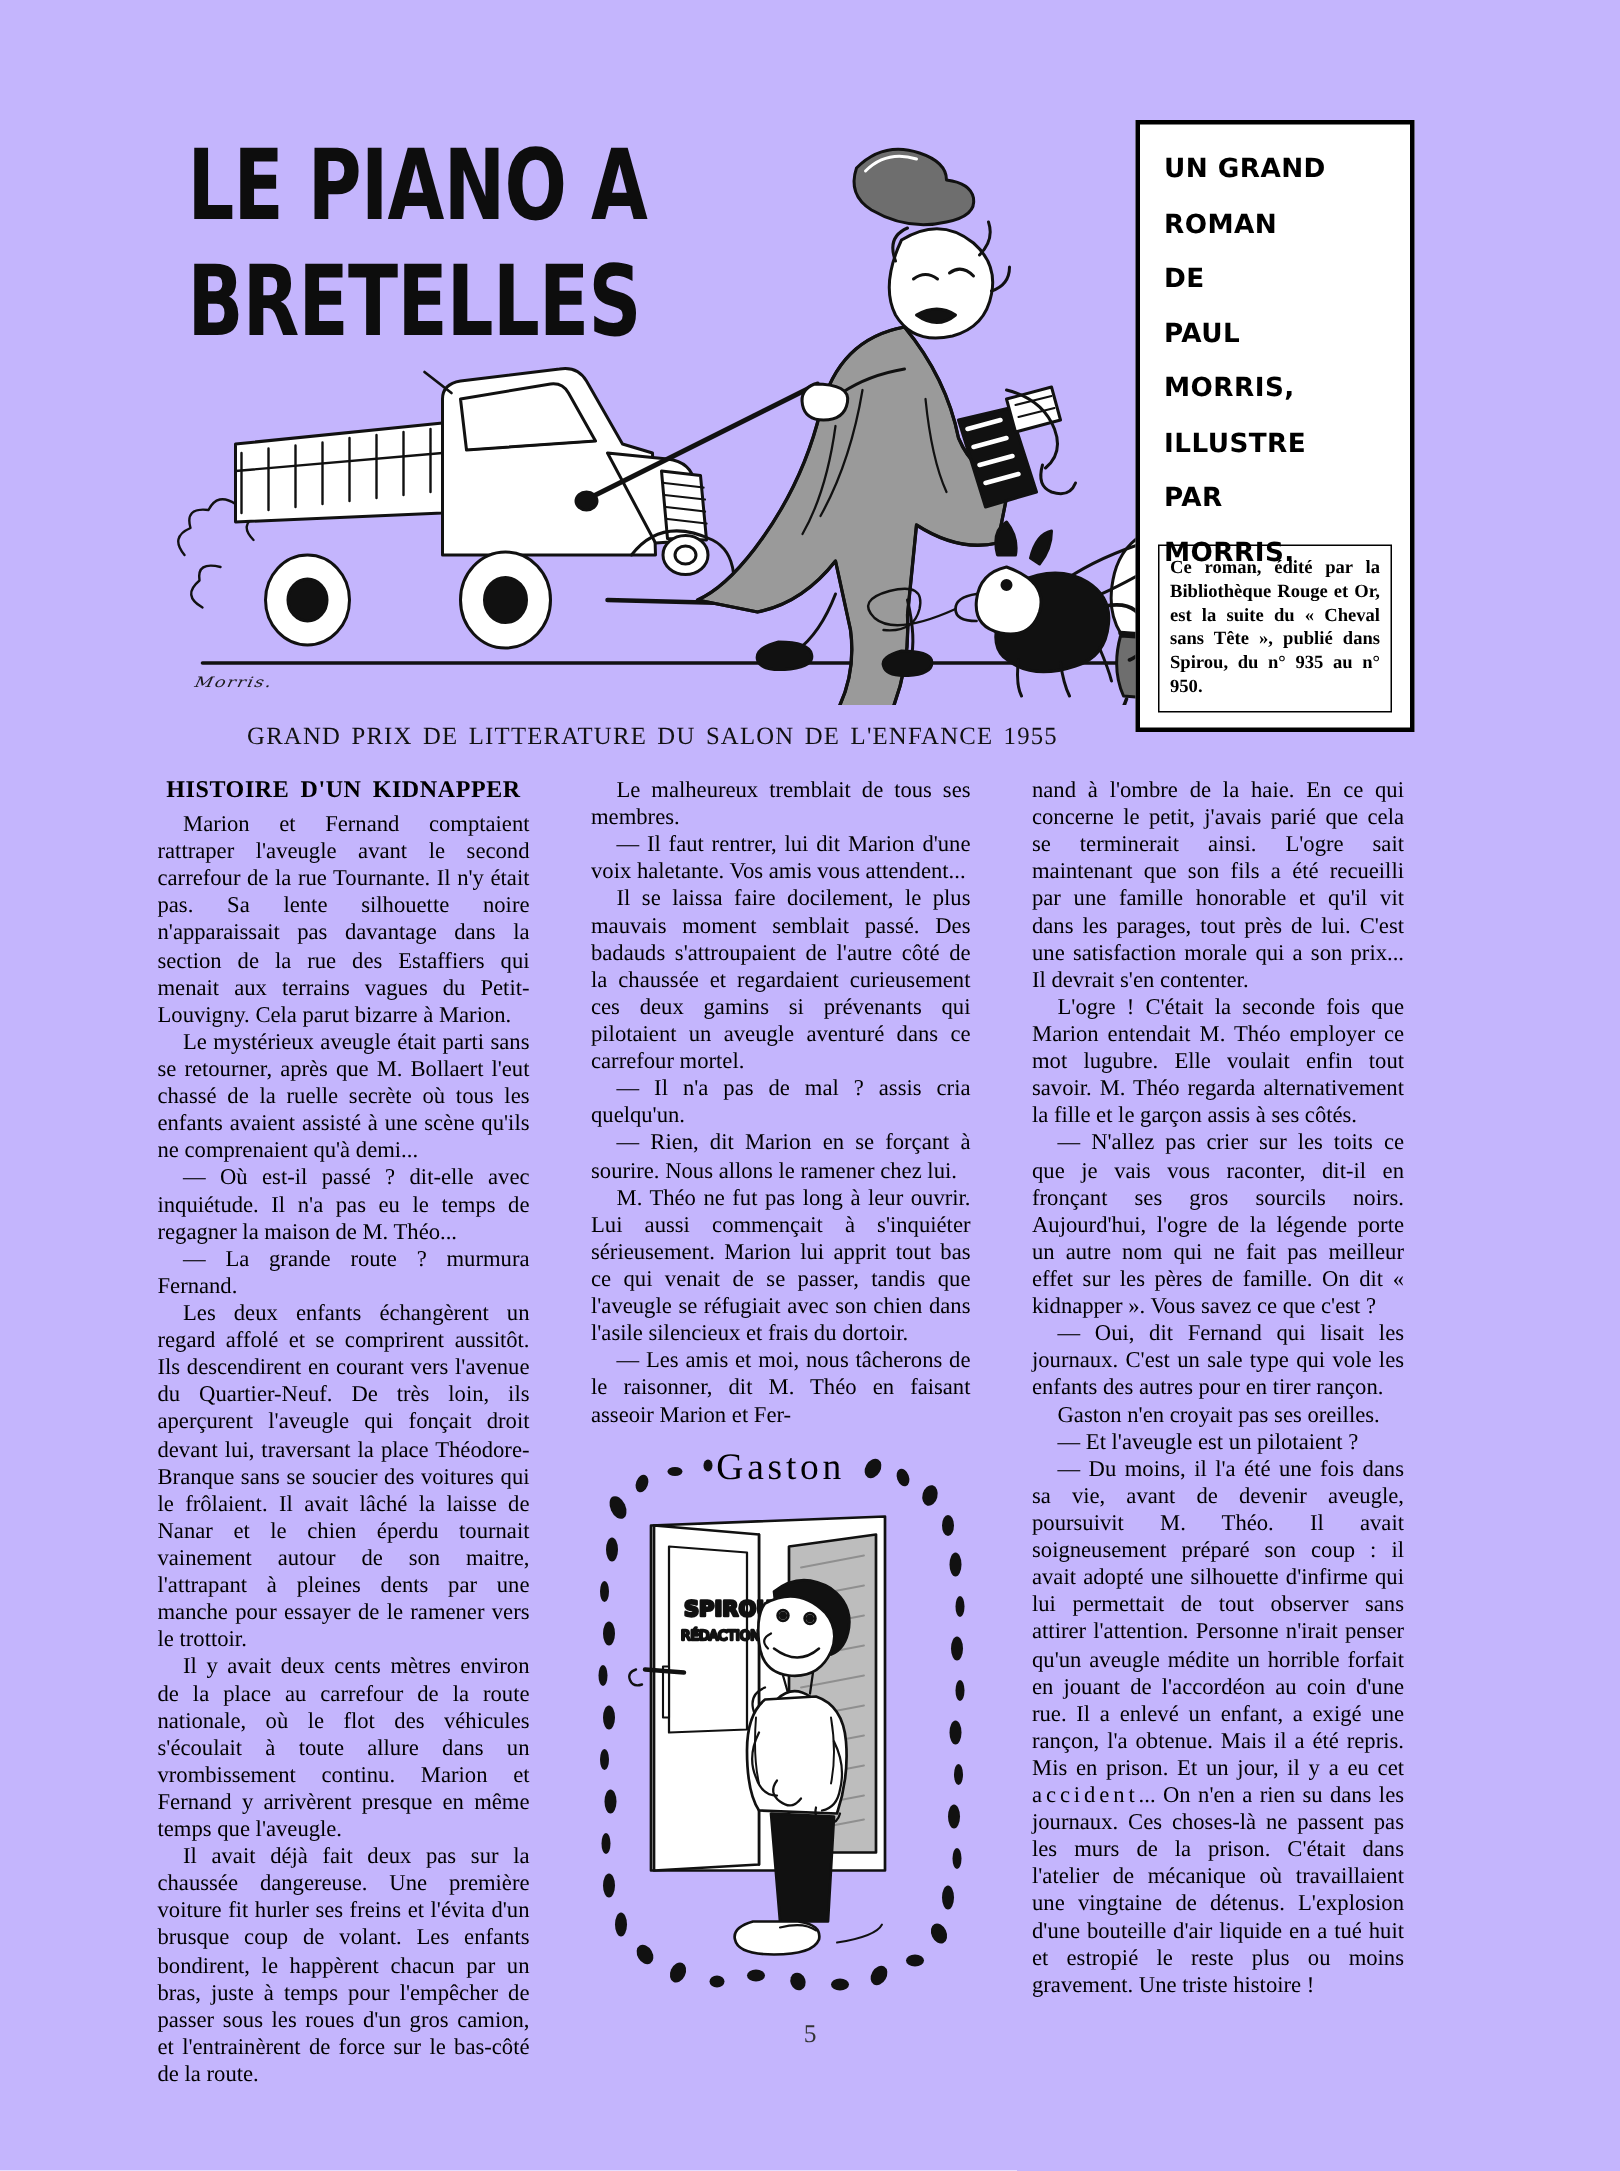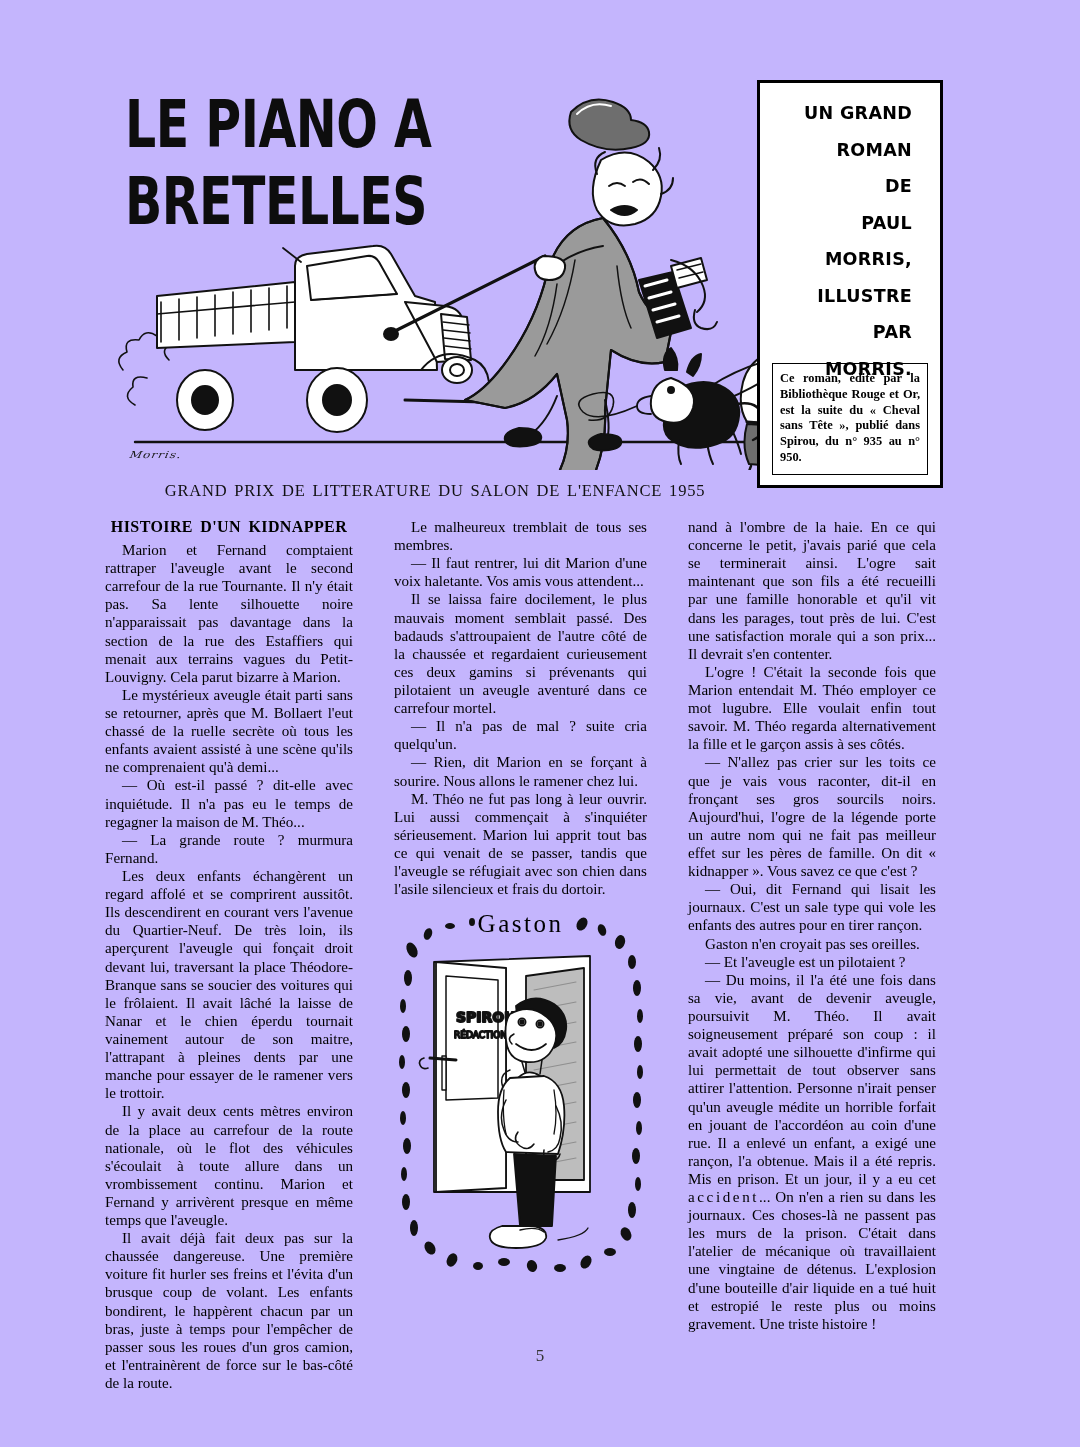--- a/index.html
+++ b/index.html
@@ -91,21 +91,21 @@
     position: absolute;
     left: 757px;
     top: 80px;
     width: 186px;
     height: 408px;
     border: 3px solid #000;
     box-sizing: border-box;
     background: #fff;
     padding: 22px 0 0 0;
   }
-  .sidebar-inner { padding: 0 28px; text-align: right; }
+  .sidebar-inner { padding: 0 16px; }
   .sidebar-line {
     font-family: "DejaVu Sans", sans-serif;
     font-weight: 700;
     font-size: 17.5px;
     line-height: 1.0;
     letter-spacing: 0.3px;
     margin-bottom: 19px;
     color: #000;
   }
   .note-box {
@@ -375,23 +375,24 @@
       <p class="dash">— La grande route ? murmura Fernand.</p>
       <p>Les deux enfants échangèrent un regard affolé et se comprirent aussitôt. Ils descendirent en courant vers l'avenue du Quartier-Neuf. De très loin, ils aperçurent l'aveugle qui fonçait droit devant lui, traversant la place Théodore-Branque sans se soucier des voitures qui le frôlaient. Il avait lâché la laisse de Nanar et le chien éperdu tournait vainement autour de son maitre, l'attrapant à pleines dents par une manche pour essayer de le ramener vers le trottoir.</p>
       <p>Il y avait deux cents mètres environ de la place au carrefour de la route nationale, où le flot des véhicules s'écoulait à toute allure dans un vrombissement continu. Marion et Fernand y arrivèrent presque en même temps que l'aveugle.</p>
       <p>Il avait déjà fait deux pas sur la chaussée dangereuse. Une première voiture fit hurler ses freins et l'évita d'un brusque coup de volant. Les enfants bondirent, le happèrent chacun par un bras, juste à temps pour l'empêcher de passer sous les roues d'un gros camion, et l'entrainèrent de force sur le bas-côté de la route.</p>
     </div>
 
     <div class="col">
       <p>Le malheureux tremblait de tous ses membres.</p>
       <p class="dash">— Il faut rentrer, lui dit Marion d'une voix haletante. Vos amis vous attendent...</p>
       <p>Il se laissa faire docilement, le plus mauvais moment semblait passé. Des badauds s'attroupaient de l'autre côté de la chaussée et regardaient curieusement ces deux gamins si prévenants qui pilotaient un aveugle aventuré dans ce carrefour mortel.</p>
-      <p class="dash">— Il n'a pas de mal ? suite cria quelqu'un.</p>
+      <p class="dash">— Il n'a pas de mal ? assis cria quelqu'un.</p>
       <p class="dash">— Rien, dit Marion en se forçant à sourire. Nous allons le ramener chez lui.</p>
       <p>M. Théo ne fut pas long à leur ouvrir. Lui aussi commençait à s'inquiéter sérieusement. Marion lui apprit tout bas ce qui venait de se passer, tandis que l'aveugle se réfugiait avec son chien dans l'asile silencieux et frais du dortoir.</p>
+      <p class="dash">— Les amis et moi, nous tâcherons de le raisonner, dit M. Théo en faisant asseoir Marion et Fer-</p>
 
       <div class="gaston">
         <div class="gaston-title">Gaston</div>
         <svg width="253" height="372" viewBox="0 0 253 372" xmlns="http://www.w3.org/2000/svg">
 
           <g fill="#111">
             <ellipse cx="18" cy="40" rx="5" ry="8" transform="rotate(-25 18 40)"></ellipse>
             <ellipse cx="34" cy="24" rx="4" ry="6" transform="rotate(20 34 24)"></ellipse>
             <ellipse cx="56" cy="16" rx="5" ry="3"></ellipse>
             <ellipse cx="78" cy="12" rx="3" ry="4"></ellipse>

